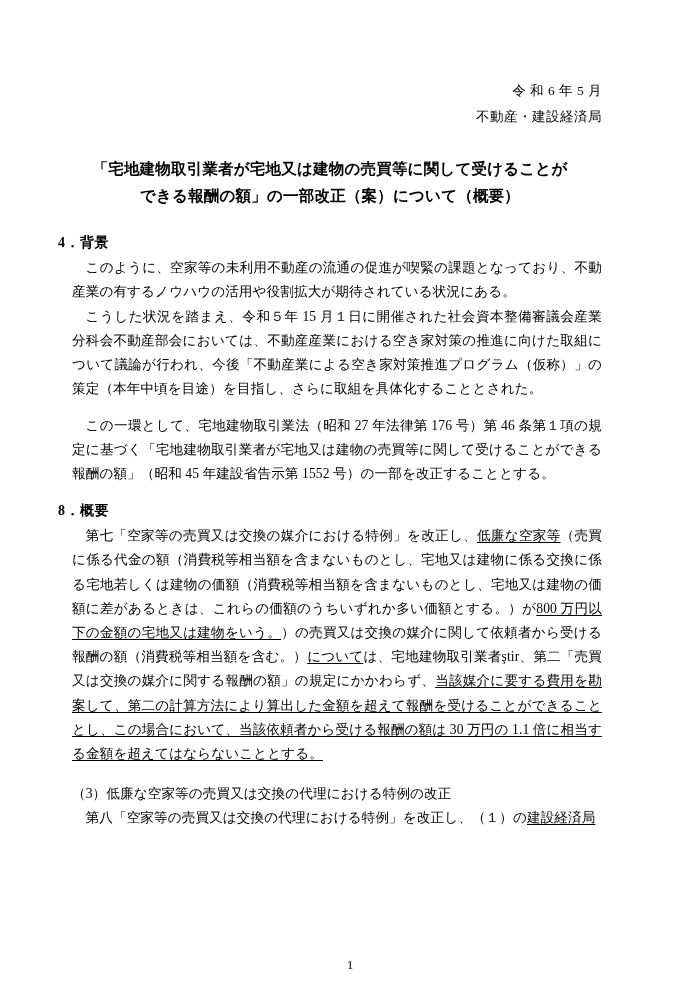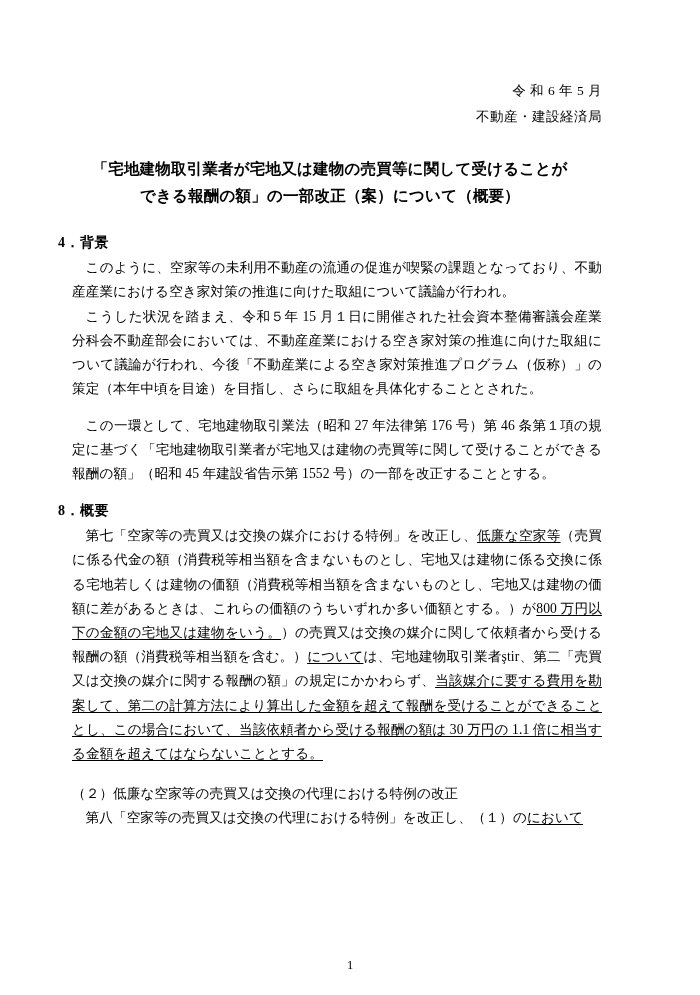--- a/index.html
+++ b/index.html
@@ -94,27 +94,27 @@
     <span class="header-line">不動産・建設経済局</span>
   </div>
 
   <h1 class="doc-title">
     <span class="t-line">「宅地建物取引業者が宅地又は建物の売買等に関して受けることが</span>
     <span class="t-line">できる報酬の額」の一部改正（案）について（概要）</span>
   </h1>
 
   <h2 class="section-heading">4．背景</h2>
   <div class="body-indent">
-    <p class="para indent">このように、空家等の未利用不動産の流通の促進が喫緊の課題となっており、不動産産業における空き家対策の推進に向けた取組について議論が行われ。</p>
+    <p class="para indent">このように、空家等の未利用不動産の流通の促進が喫緊の課題となっており、不動産業の有するノウハウの活用や役割拡大が期待されている状況にある。</p>
     <p class="para indent">こうした状況を踏まえ、令和５年 15 月１日に開催された社会資本整備審議会産業分科会不動産部会においては、不動産産業における空き家対策の推進に向けた取組について議論が行われ、今後「不動産業による空き家対策推進プログラム（仮称）」の策定（本年中頃を目途）を目指し、さらに取組を具体化することとされた。</p>
     <p class="para indent gap">この一環として、宅地建物取引業法（昭和 27 年法律第 176 号）第 46 条第１項の規定に基づく「宅地建物取引業者が宅地又は建物の売買等に関して受けることができる報酬の額」（昭和 45 年建設省告示第 1552 号）の一部を改正することとする。</p>
   </div>
 
   <h2 class="section-heading">8．概要</h2>
   <div class="body-indent">
     <p class="para indent">第七「空家等の売買又は交換の媒介における特例」を改正し、<span class="u">低廉な空家等</span>（売買に係る代金の額（消費税等相当額を含まないものとし、宅地又は建物に係る交換に係る宅地若しくは建物の価額（消費税等相当額を含まないものとし、宅地又は建物の価額に差があるときは、これらの価額のうちいずれか多い価額とする。）が<span class="u">800 万円以下の金額の宅地又は建物をいう。</span>）の売買又は交換の媒介に関して依頼者から受ける報酬の額（消費税等相当額を含む。）<span class="u">について</span>は、宅地建物取引業者ştir、第二「売買又は交換の媒介に関する報酬の額」の規定にかかわらず、<span class="u">当該媒介に要する費用を勘案して、第二の計算方法により算出した金額を超えて報酬を受けることができることとし、この場合において、当該依頼者から受ける報酬の額は 30 万円の 1.1 倍に相当する金額を超えてはならないこととする。</span></p>
 
-    <p class="sub-item" style="margin-top:16px;">（２）低廉な空家等の売買又は交換の代理における特例の改正</p>
-    <p class="para indent">第八「空家等の売買又は交換の代理における特例」を改正し、（１）の<span class="u">において</span></p>
+    <p class="sub-item" style="margin-top:16px;">（3）低廉な空家等の売買又は交換の代理における特例の改正</p>
+    <p class="para indent">第八「空家等の売買又は交換の代理における特例」を改正し、（１）の<span class="u">建設経済局</span></p>
   </div>
 
   <div class="page-number">1</div>
 </div>
 
 </body></html>

